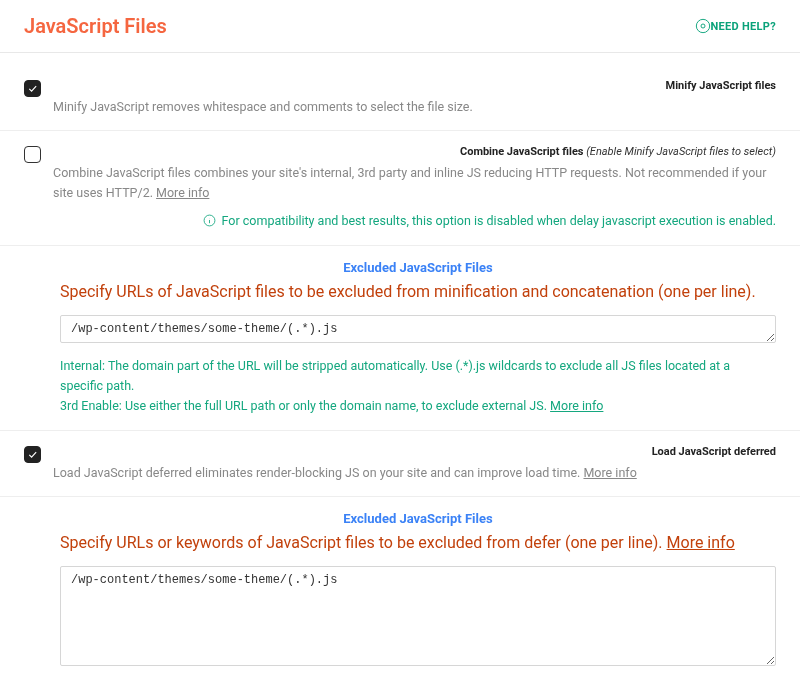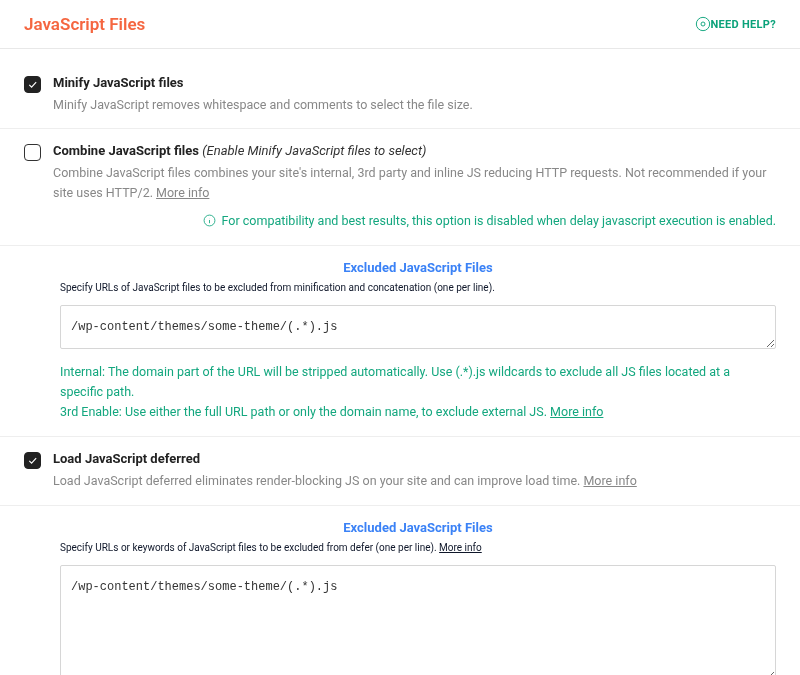--- a/index.html
+++ b/index.html
@@ -16,21 +16,21 @@
     }
     .header {
       display: flex;
       justify-content: space-between;
       align-items: center;
       padding: 14px 24px;
       border-bottom: 1px solid #e8e8e8;
     }
     .header-title {
       color: #f56640;
-      font-size: 17px;
+      font-size: 20px;
       font-weight: 600;
     }
     .help-link {
       display: flex;
       align-items: center;
       gap: 0;
       color: #0aa27a;
       font-size: 11px;
       font-weight: 700;
       letter-spacing: 0.3px;
@@ -79,24 +79,25 @@
       width: 11px;
       height: 11px;
       stroke: #fff;
       stroke-width: 2.5;
       fill: none;
     }
     .option-body {
       flex: 1;
     }
     .option-title {
-      font-size: 13px;
+      font-size: 11px;
       font-weight: 700;
       color: #222;
       margin-bottom: 5px;
+      text-align: right;
     }
     .option-title .hint {
       font-weight: 400;
       font-style: italic;
       color: #333;
     }
     .option-desc {
       font-size: 12.5px;
       color: #888;
       line-height: 1.55;
@@ -129,33 +130,33 @@
       border-bottom: 1px solid #eeeeee;
     }
     .sub-title {
       font-size: 13px;
       font-weight: 700;
       color: #3b82f6;
       margin-bottom: 5px;
       text-align: center;
     }
     .sub-desc {
-      font-size: 10px;
-      color: #0f172a;
+      font-size: 16px;
+      color: #c2410c;
       line-height: 1.55;
       margin-bottom: 10px;
     }
     textarea.code {
       width: 100%;
       font-family: "SFMono-Regular", Consolas, "Liberation Mono", Menlo, monospace;
       font-size: 12px;
       color: #333;
       border: 1px solid #d6d6d6;
       border-radius: 2px;
-      padding: 12px 10px;
+      padding: 4px 10px;
       resize: vertical;
       line-height: 1.5;
       background: #fff;
     }
     .hints {
       margin-top: 10px;
       font-size: 12.5px;
       color: #14a77f;
       line-height: 1.6;
     }

